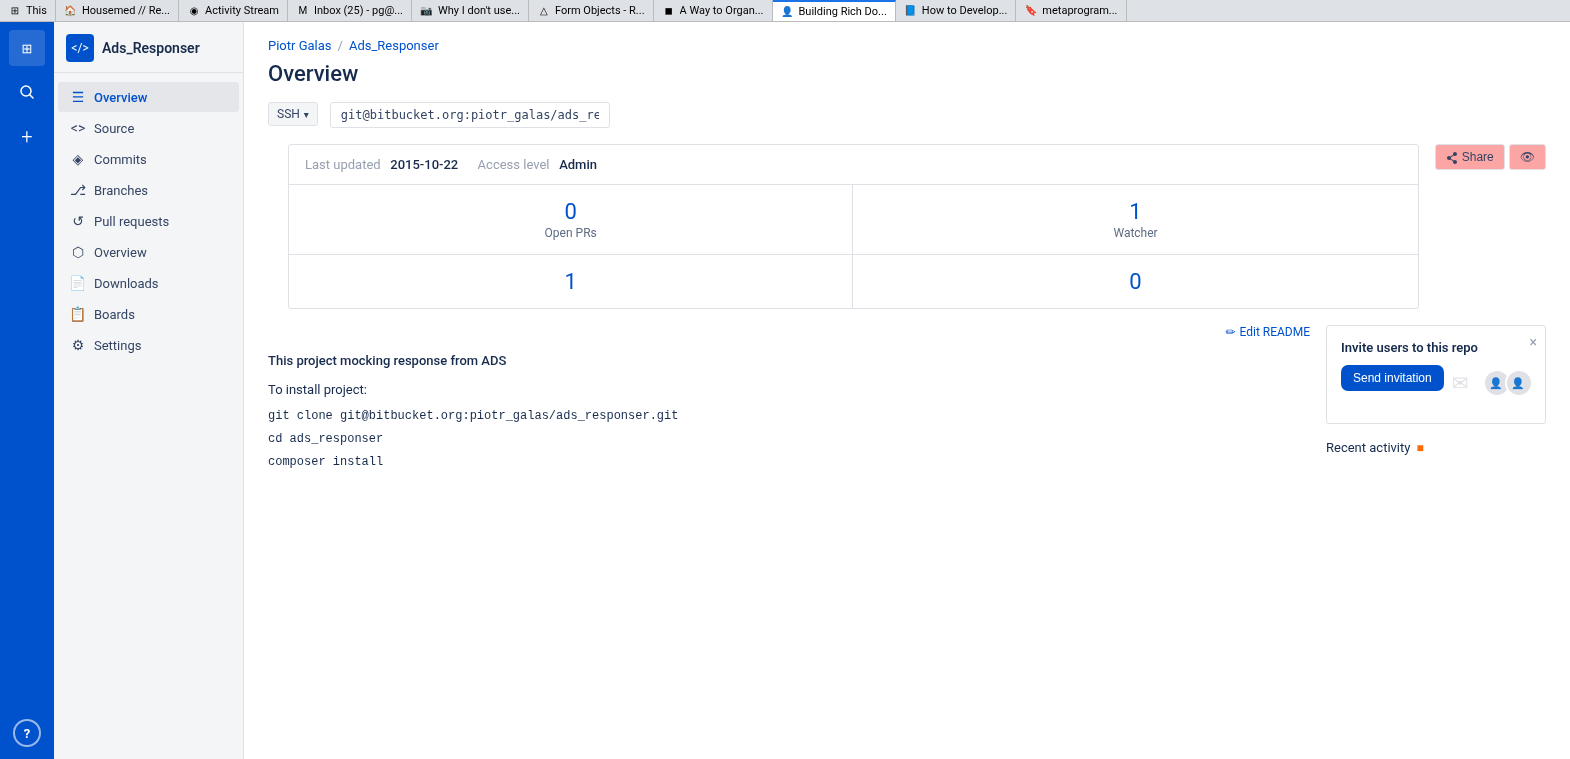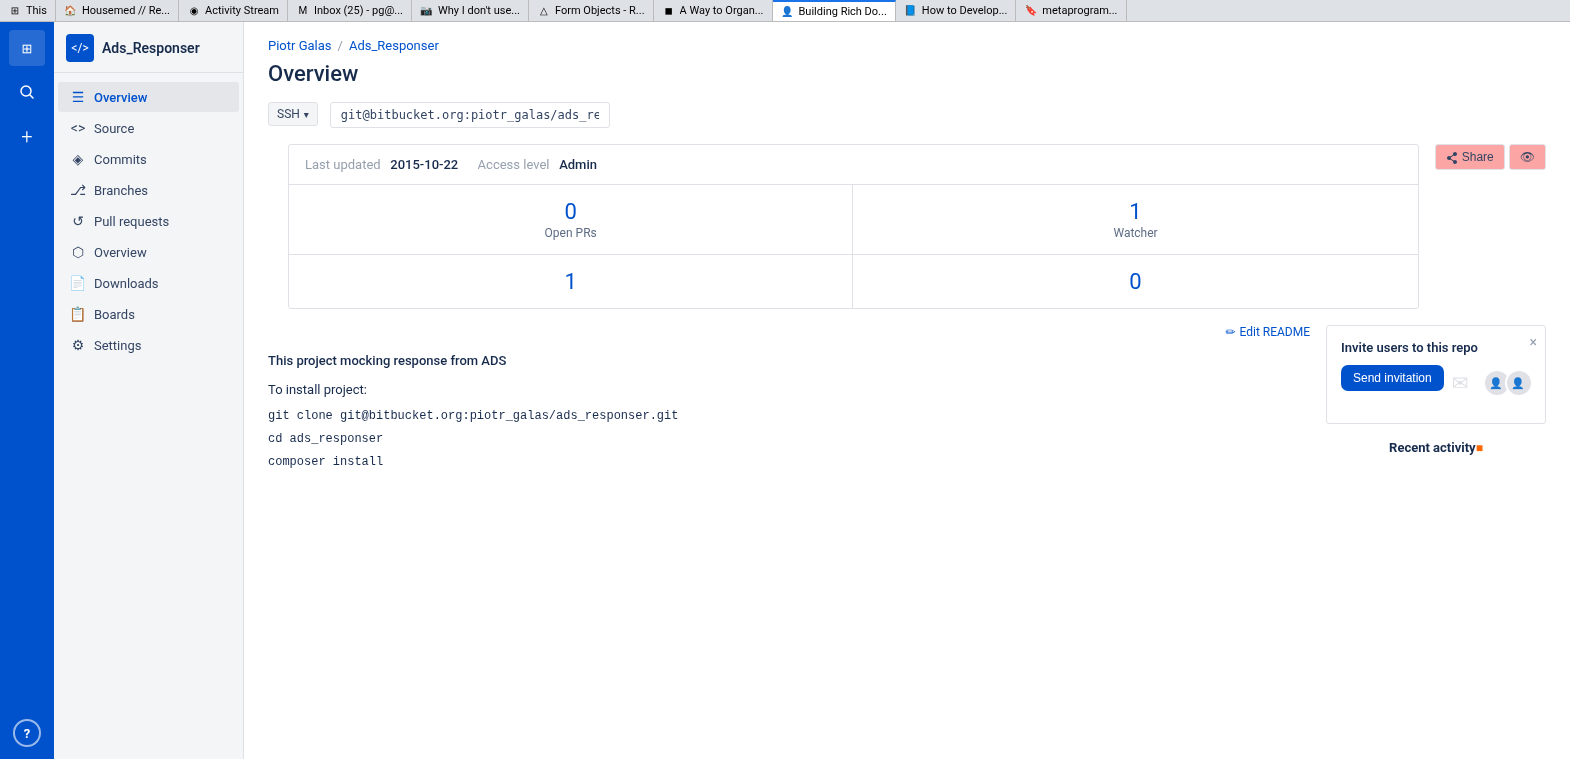--- a/index.html
+++ b/index.html
@@ -342,24 +342,24 @@
       margin-right: 6px;
     }
 
     
     .recent-activity {
       margin-top: 16px;
     }
     .recent-activity-title {
       display: flex;
       align-items: center;
-      font-size: 13px;
-      font-weight: 700;
+      gap: 6px;
+      font-size: 13px;
+      font-weight: 400;
       color: #172b4d;
-      justify-content: center;
     }
     .rss-icon {
       font-size: 12px;
       color: #ff6900;
     }
 
     
     .readme-area {
       flex: 1;
     }

